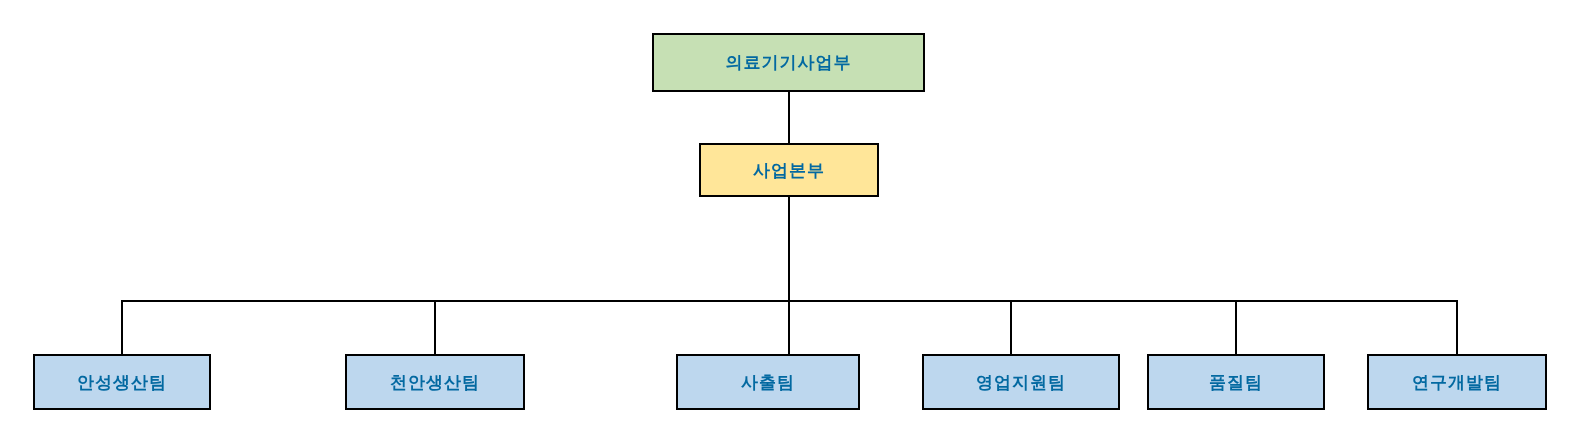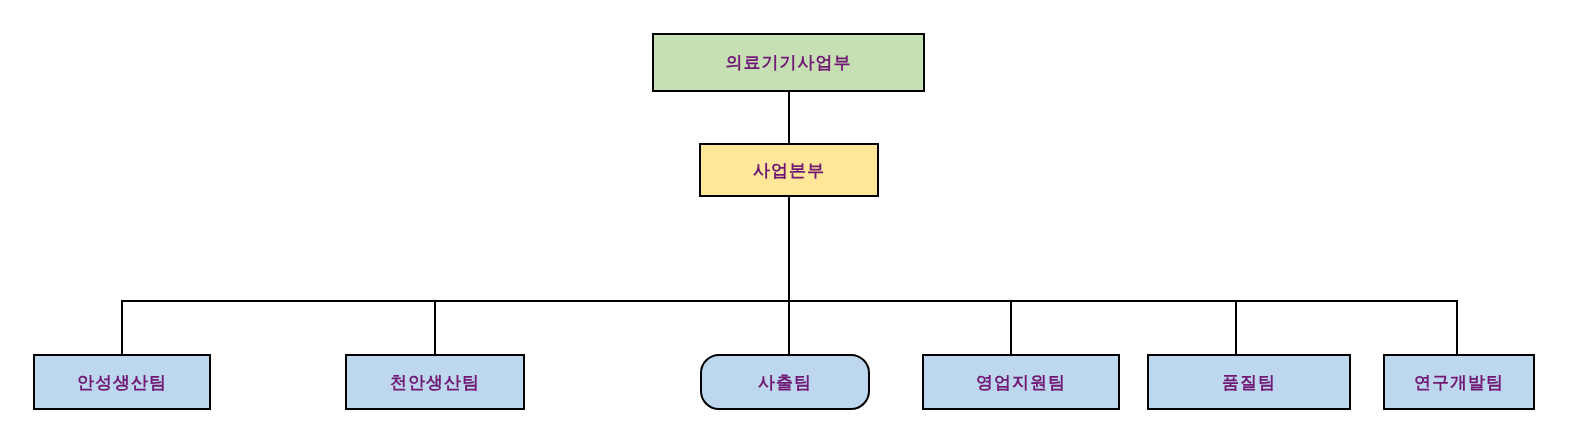--- a/index.html
+++ b/index.html
@@ -18,37 +18,37 @@
   .node {
     position: absolute;
     display: flex;
     align-items: center;
     justify-content: center;
     box-sizing: border-box;
     border: 2px solid #000000;
     font-weight: bold;
     font-size: 17px;
     letter-spacing: 1px;
-    color: #701a75;
+    color: #0369a1;
     text-align: center;
   }
   .line {
     position: absolute;
     background: #000000;
   }
   
   .n-root { left: 652px; top: 33px;  width: 273px; height: 59px; background: #c6e0b4; }
   .n-mid  { left: 699px; top: 143px; width: 180px; height: 54px; background: #ffe699; }
   .n-child { background: #bdd7ee; top: 354px; height: 56px; }
   .n-c0 { left: 33px;   width: 178px; }
   .n-c1 { left: 345px;  width: 180px; }
-  .n-c2 { left: 700px;  width: 170px; border-radius: 19px; }
+  .n-c2 { left: 676px;  width: 184px; }
   .n-c3 { left: 922px;  width: 198px; }
-  .n-c4 { left: 1147px; width: 204px; }
-  .n-c5 { left: 1367px; width: 152px; margin-left: 16px; }
+  .n-c4 { left: 1147px; width: 178px; }
+  .n-c5 { left: 1367px; width: 180px; }
   
   .l-v-root-mid  { left: 788px;  top: 92px;  width: 2px;    height: 51px; }
   .l-v-mid-rail  { left: 788px;  top: 197px; width: 2px;    height: 157px; }
   .l-h-rail      { left: 121px;  top: 300px; width: 1337px; height: 2px; }
   .l-d0 { left: 121px;  top: 300px; width: 2px; height: 54px; }
   .l-d1 { left: 434px;  top: 300px; width: 2px; height: 54px; }
   .l-d3 { left: 1010px; top: 300px; width: 2px; height: 54px; }
   .l-d4 { left: 1235px; top: 300px; width: 2px; height: 54px; }
   .l-d5 { left: 1456px; top: 300px; width: 2px; height: 54px; }
 </style>

